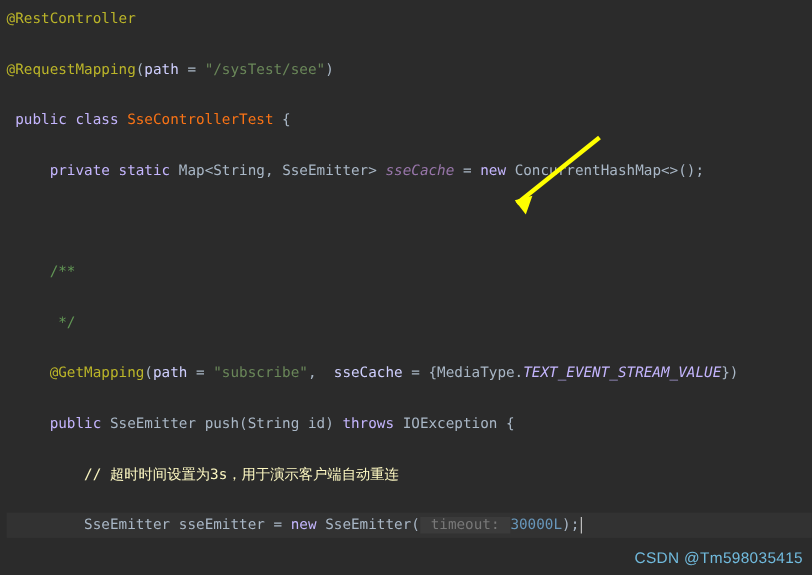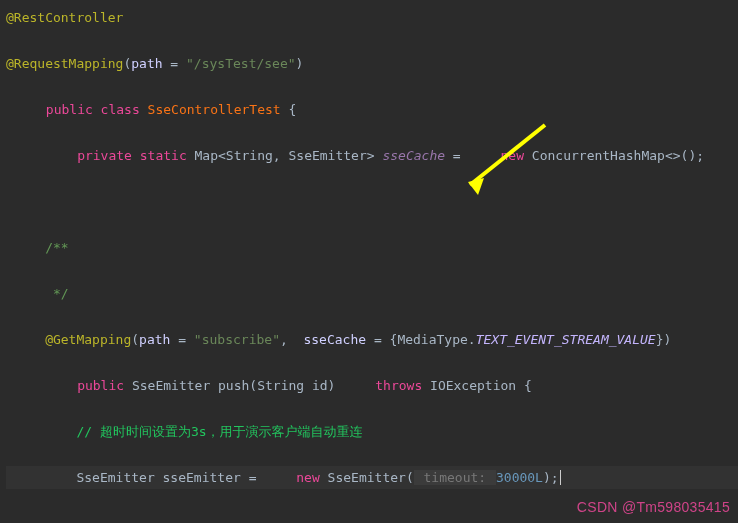--- a/index.html
+++ b/index.html
@@ -17,37 +17,37 @@
   }
   pre {
     margin: 0;
     padding: 6px 0 0 6px;
     white-space: pre;
     font-family: inherit;
   }
   .line { display: block; }
   .anno { color: #bbb529; }
   .anno-attr { color: #d0d0ff; }
-  .kw { color: #ec4899; margin-left: 32px; }
+  .kw { color: #c4b5fd; }
   .str { color: #6a8759; }
   .cls { color: #f97316; }
-  .com { color: #22c55e; }
+  .com { color: #fef9c3; }
   .doc { color: #629755; font-style: normal; }
   .docc { color: #629755; }
   .field { color: #9876aa; font-style: italic; }
   .num { color: #6897bb; }
   .const { color: #c4b5fd; font-style: italic; }
   .hint { background: #3b3b3b; color: #787878; font-style: normal; padding: 0 2px; }
   .currentline { background: #323232; display: inline-block; min-width: 100%; }
   .caret { border-left: 1px solid #ccc; margin-left:1px;}
   .watermark {
     position: absolute;
     right: 8px;
     bottom: 4px;
-    color: #ec4899;
+    color: #7dd3fc;
     font-family: Arial, sans-serif;
     font-size: 14px;
     opacity: 0.85;
     letter-spacing: 0.3px;
     margin-top: 37px;
   }
   svg.arrow {
     position: absolute;
     top: 120px;
     left: 450px;

